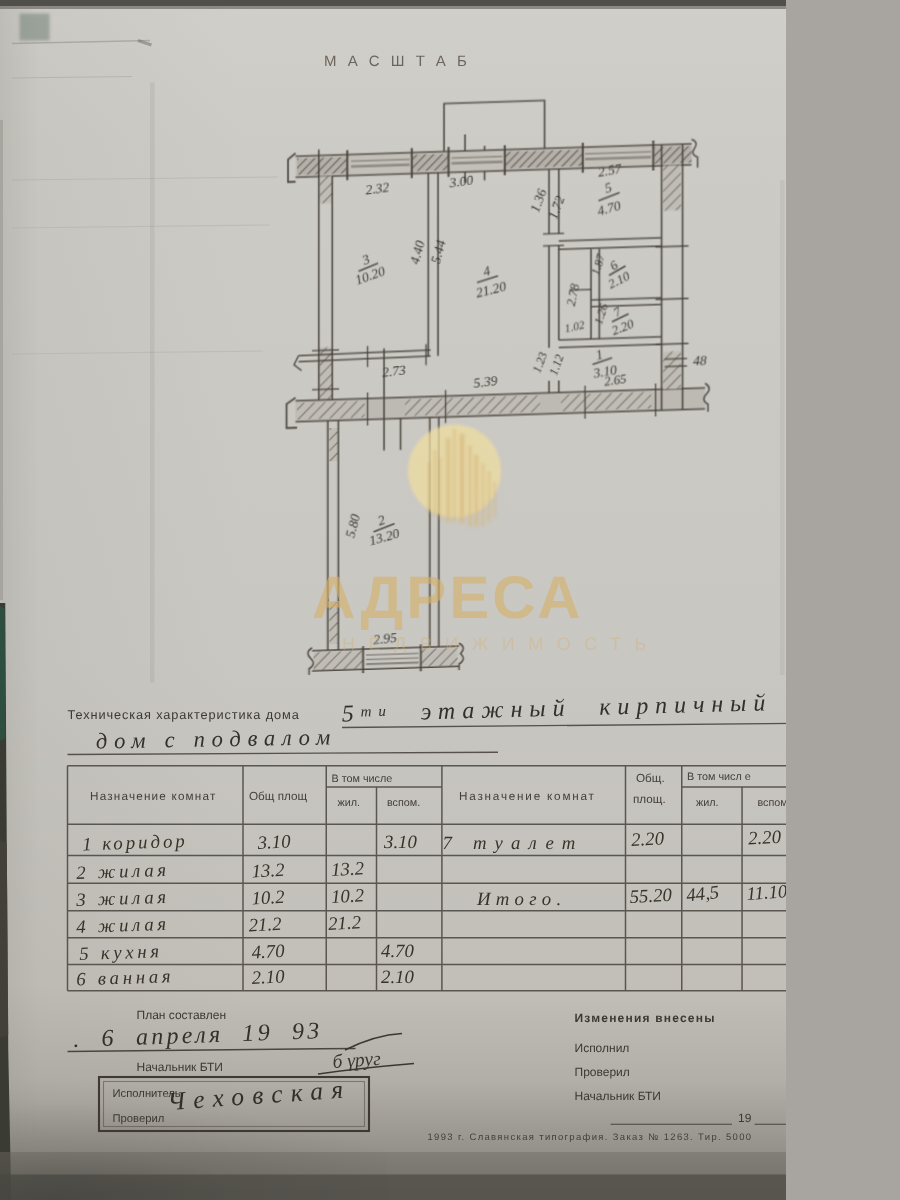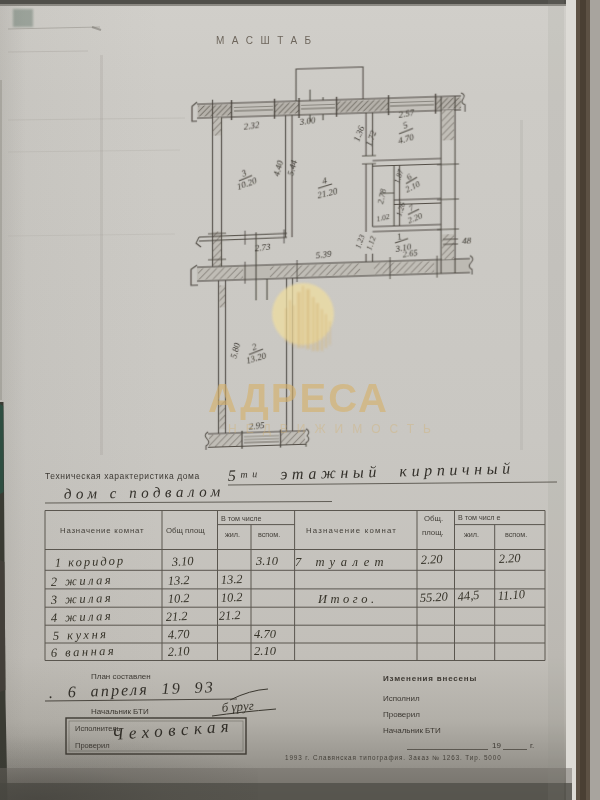--- a/index.html
+++ b/index.html
@@ -1,16 +1,16 @@
 <!DOCTYPE html>
 <html><head>
 <meta charset="utf-8">
 <style>
 html,body{margin:0;padding:0;background:#a8a5a0;}
-#page{width:600px;height:800px;position:relative;overflow:hidden;font-family:"Liberation Sans",sans-serif;}
+#page{width:524px;height:800px;position:relative;overflow:hidden;font-family:"Liberation Sans",sans-serif;}
 </style>
 </head>
 <body>
 <div id="page">
 <svg width="600" height="800" viewBox="0 0 600 800" xmlns="http://www.w3.org/2000/svg">
 <defs>
 <filter id="soft" x="-30%" y="-30%" width="160%" height="160%">
           <feGaussianBlur stdDeviation="1.1"></feGaussianBlur>
         </filter>
 <filter id="scan" x="-5%" y="-5%" width="110%" height="110%">

